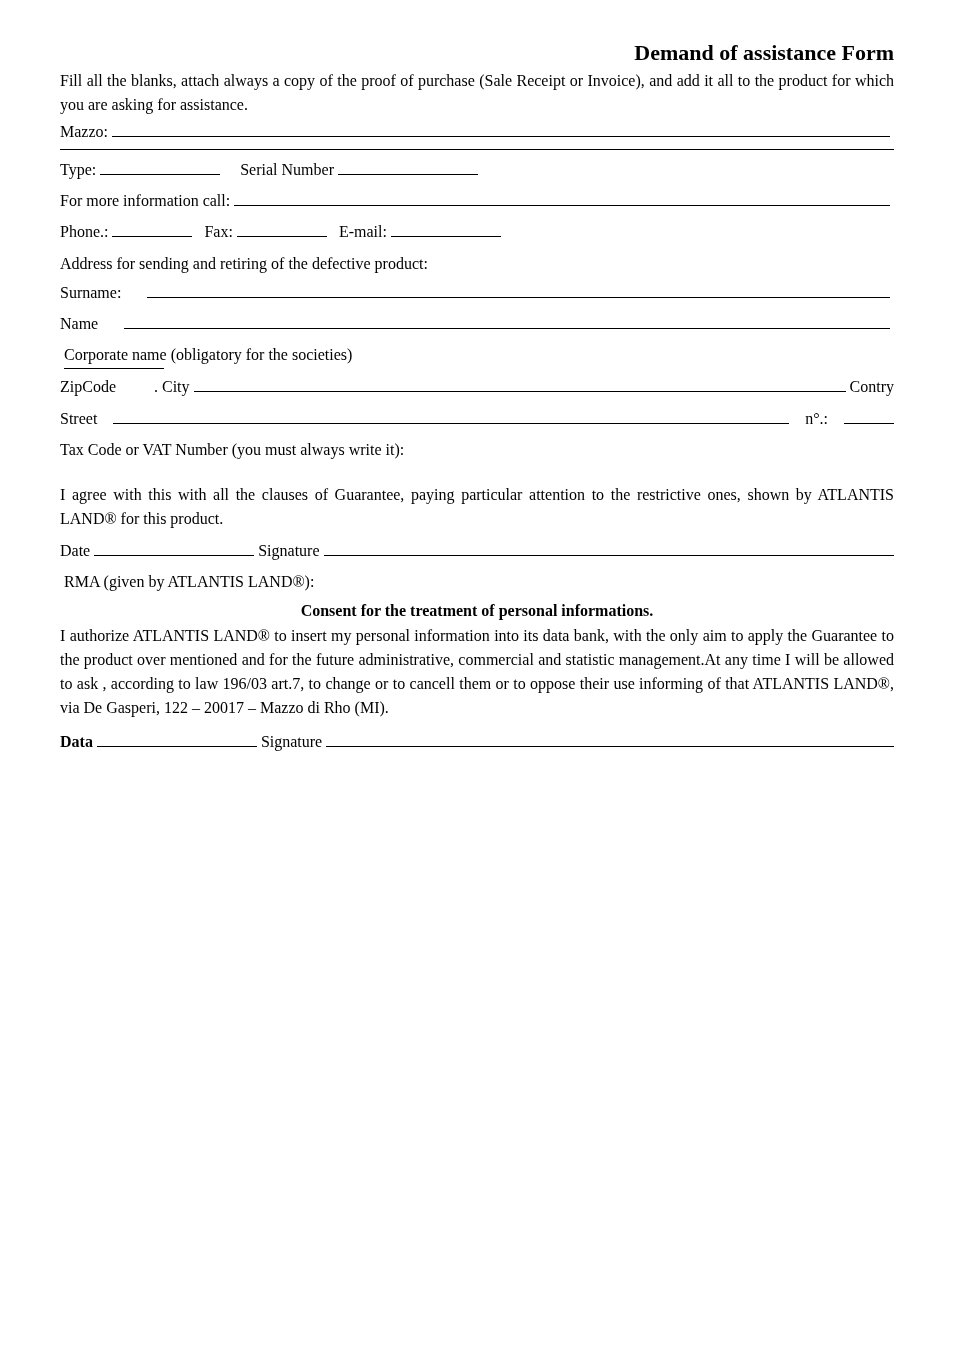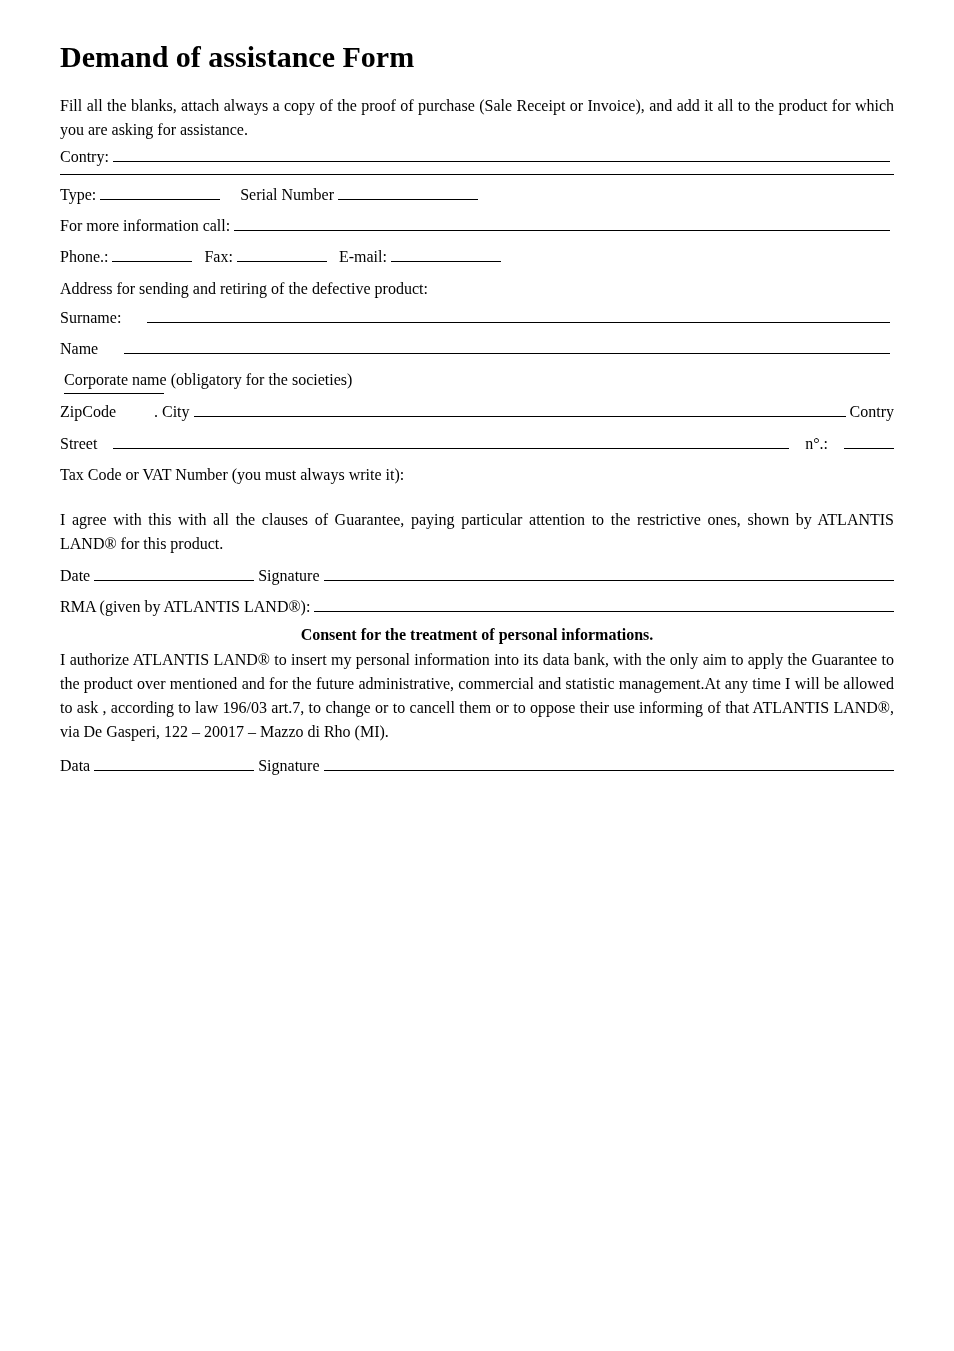--- a/index.html
+++ b/index.html
@@ -18,24 +18,24 @@
       padding: 40px 60px;
     }
 
     .page {
       width: 100%;
       max-width: 834px;
       margin: 0 auto;
     }
 
     .title {
-      text-align: left;
-      font-size: 30px;
+      text-align: right;
+      font-size: 22px;
       font-weight: bold;
-      margin-bottom: 20px;
+      margin-bottom: 3px;
     }
 
     .intro-text {
       text-align: justify;
       line-height: 1.5;
       margin-bottom: 6px;
     }
 
     .defect-line {
       display: flex;
@@ -202,20 +202,21 @@
       border-bottom: 1px solid #000;
       flex: 1;
       margin-left: 4px;
     }
 
     .rma-row {
       display: flex;
       align-items: baseline;
       margin-bottom: 6px;
       line-height: 1.7;
+      flex-direction: column;
     }
 
     .rma-row .rma-label {
       white-space: nowrap;
     }
 
     .rma-row .rma-field {
       border-bottom: 1px solid #000;
       flex: 1;
       margin-left: 4px;
@@ -234,20 +235,21 @@
     }
 
     .data-sig-row {
       display: flex;
       align-items: baseline;
       line-height: 1.7;
     }
 
     .data-sig-row .data-label {
       white-space: nowrap;
+      font-weight: bold;
     }
 
     .data-sig-row .data-field {
       border-bottom: 1px solid #000;
       width: 160px;
       margin: 0 4px;
     }
 
     .data-sig-row .sig2-label {
       white-space: nowrap;
@@ -277,21 +279,21 @@
 </head>
 <body>
 
 <div class="page">
 
   <div class="title">Demand of assistance Form</div>
 
   <p class="intro-text">Fill all the blanks, attach always a copy of the proof of purchase (Sale Receipt or Invoice), and add it all to the product for which you are asking for assistance.</p>
 
   <div class="defect-line">
-    <span class="label">Contry:</span>
+    <span class="label">Mazzo:</span>
     <span class="underline-field"></span>
   </div>
 
   <div class="separator"></div>
 
   <div class="form-section">
 
     <div class="form-row">
       <span class="label">Type:</span>
       <span class="field" style="width:120px; flex:none;"></span>

